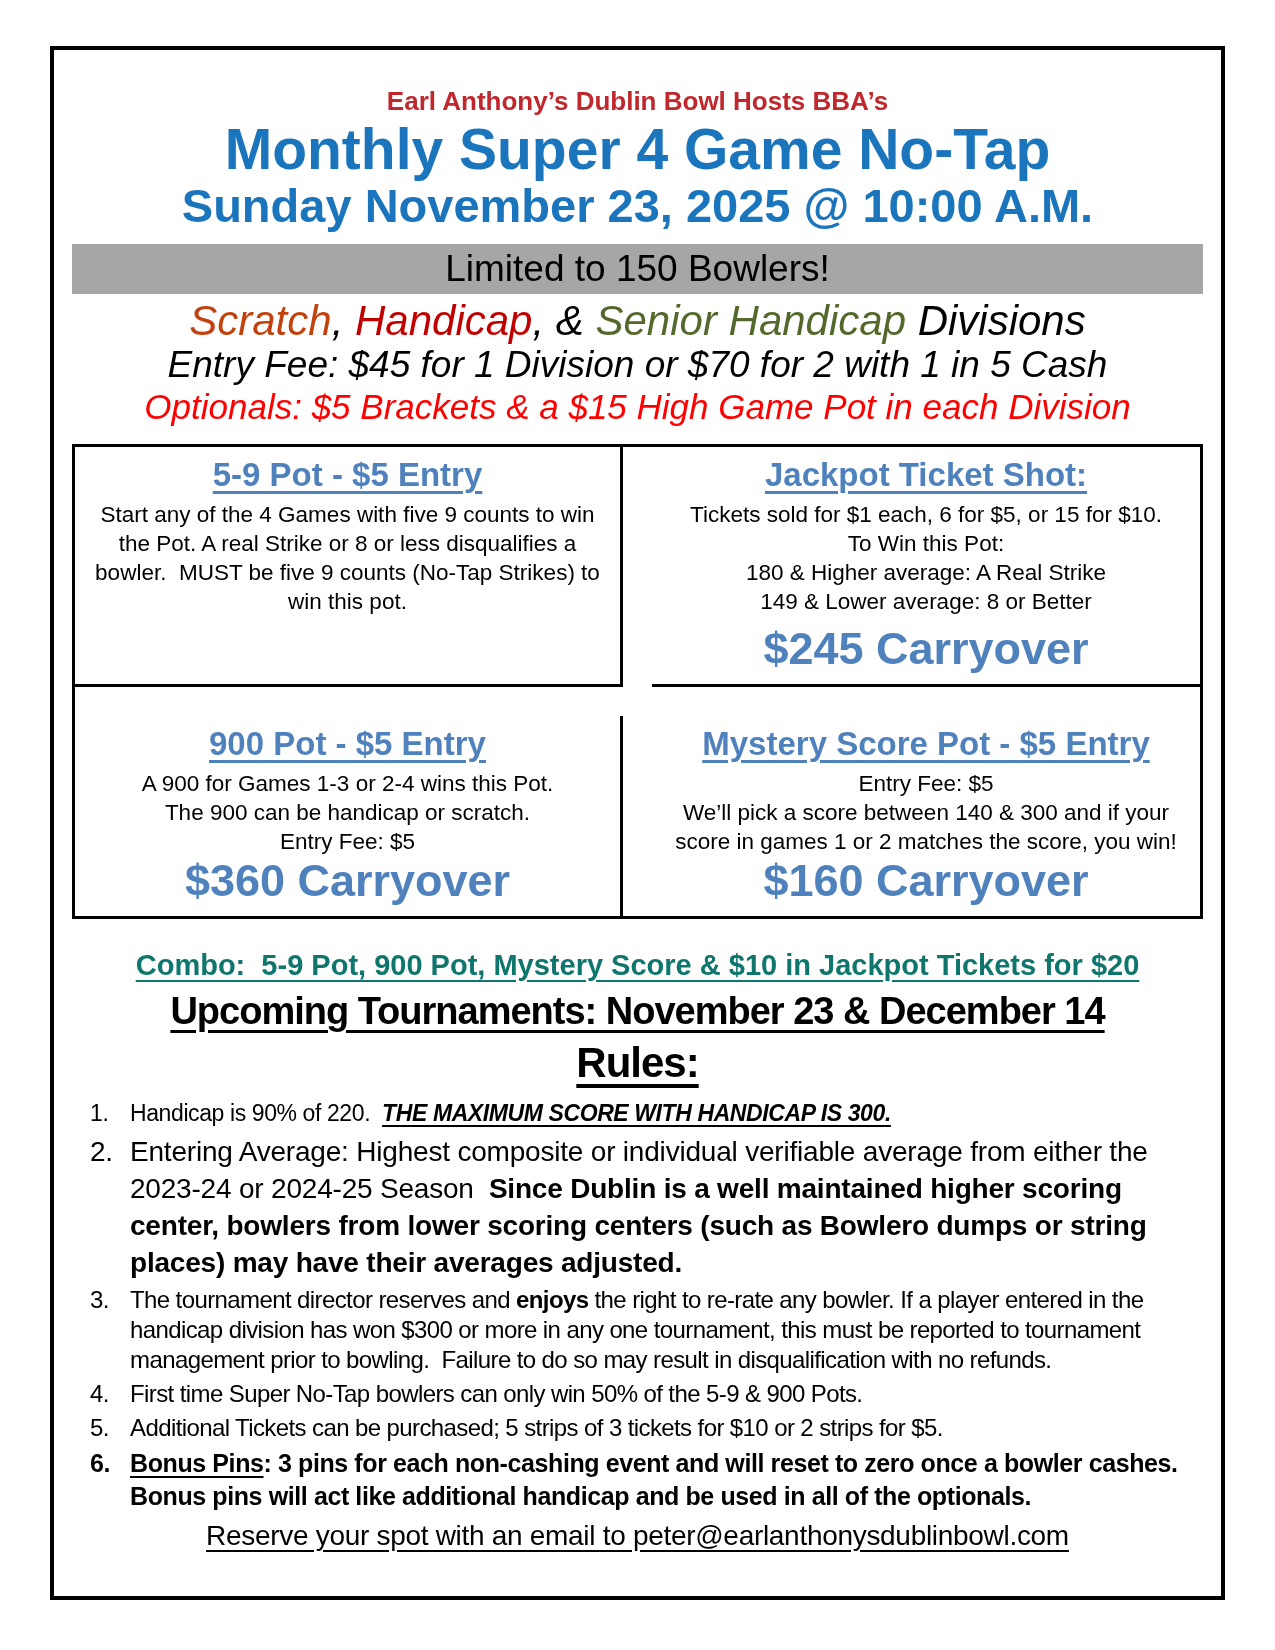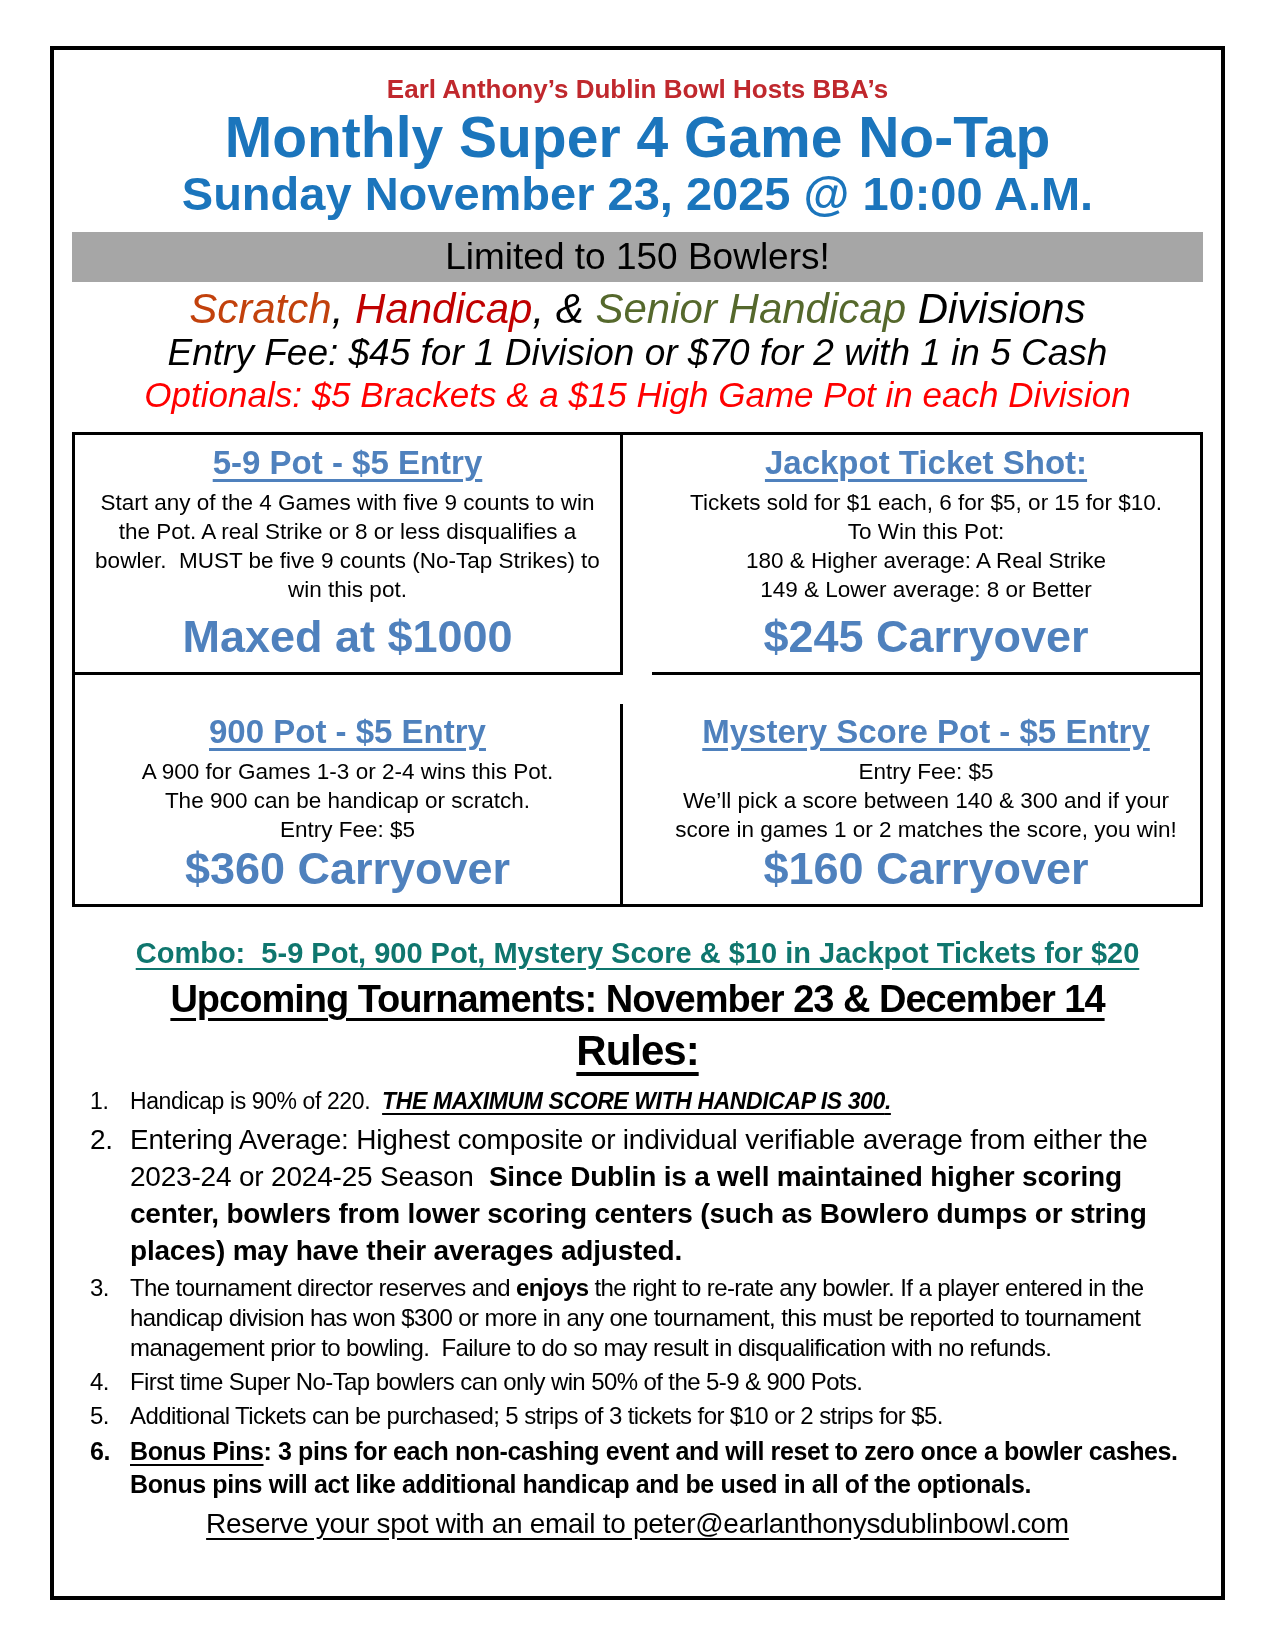--- a/index.html
+++ b/index.html
@@ -5,21 +5,21 @@
   html,body{margin:0;padding:0;}
   body{
     width:1275px;height:1650px;background:#ffffff;position:relative;
     font-family:"Liberation Sans",sans-serif;color:#000;
     -webkit-font-smoothing:antialiased;
   }
   .frame{
     position:absolute;left:50px;top:46px;width:1175px;height:1554px;
     border:4px solid #000;box-sizing:border-box;background:#fff;
   }
-  .content{padding:24px 18px 0;text-align:center;box-sizing:border-box;}
+  .content{padding:36px 18px 0;text-align:center;box-sizing:border-box;}
   .pre{white-space:pre-wrap;}
 
   .host{color:#C0282D;font-size:26px;font-weight:bold;line-height:30px;}
   .title{color:#1B75BC;font-size:57px;font-weight:bold;line-height:62px;margin:2px 0 0;}
   .date{color:#1B75BC;font-size:47px;font-weight:bold;line-height:52px;}
   .banner{background:#A6A6A6;color:#000;font-size:37px;line-height:50px;margin-top:12px;}
   .divisions{font-size:42px;font-style:italic;line-height:46px;margin-top:4px;}
   .c-scratch{color:#c2410c;}
   .c-handicap{color:#C00000;}
   .c-senior{color:#55682C;}
@@ -86,21 +86,20 @@
     <div class="divisions"><span class="c-scratch">Scratch</span><span>, </span><span class="c-handicap">Handicap</span><span>, &amp; </span><span class="c-senior">Senior Handicap</span><span> Divisions</span></div>
 
     <div class="entry">Entry Fee: $45 for 1 Division or $70 for 2 with 1 in 5 Cash</div>
     <div class="optionals">Optionals: $5 Brackets &amp; a $15 High Game Pot in each Division</div>
 
     <div class="pots">
 
       <div class="pot-cell cell-tl">
         <div class="pot-title">5-9 Pot - $5 Entry</div>
         <div class="pot-body pre">Start any of the 4 Games with five 9 counts to win the Pot. A real Strike or 8 or less disqualifies a bowler.  MUST be five 9 counts (No-Tap Strikes) to win this pot.</div>
-        <div class="pot-amount">Maxed at $1000</div>
       </div>
 
       <div class="pot-cell cell-tr">
         <div class="pot-title">Jackpot Ticket Shot:</div>
         <div class="pot-body-wrap">
           <div class="pot-line">Tickets sold for $1 each, 6 for $5, or 15 for $10.</div>
           <div class="pot-line">To Win this Pot:</div>
           <div class="pot-line">180 &amp; Higher average: A Real Strike</div>
           <div class="pot-line">149 &amp; Lower average: 8 or Better</div>
         </div>

